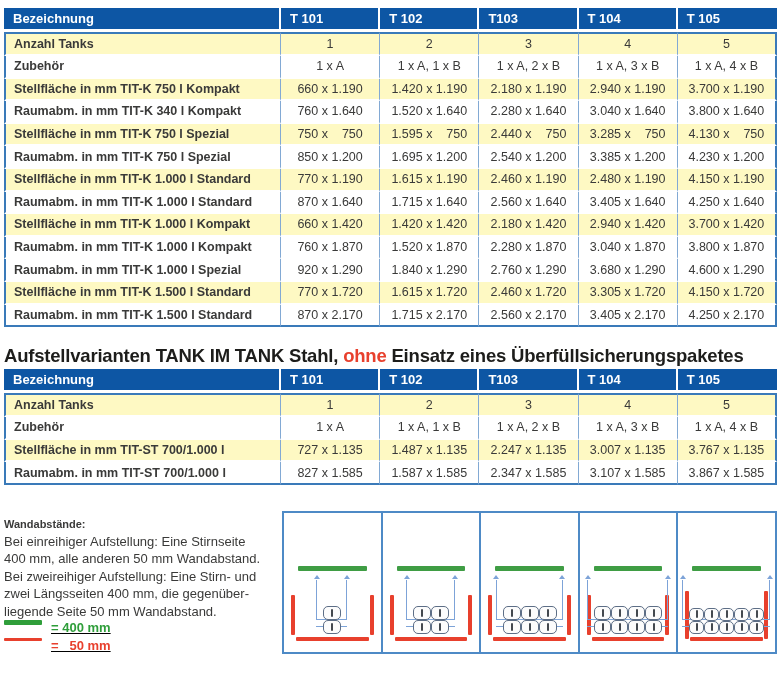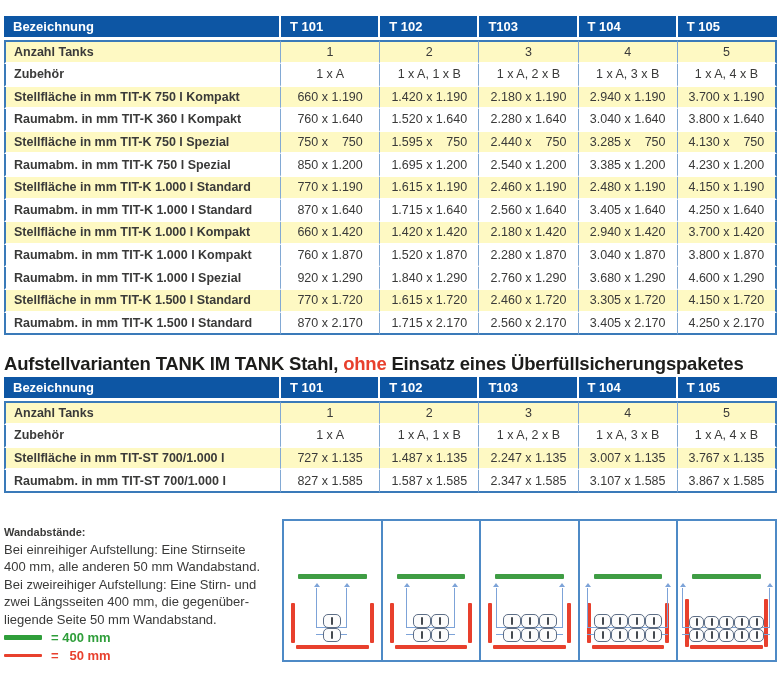--- a/index.html
+++ b/index.html
@@ -1,17 +1,17 @@
 <!DOCTYPE html>
 <html><head>
 <meta charset="utf-8">
 <style>
   html,body { margin:0; padding:0; background:#ffffff; }
   body { width:780px; height:699px; font-family:"Liberation Sans", sans-serif; -webkit-font-smoothing:antialiased; }
-  .page { box-sizing:border-box; width:780px; height:699px; padding:16px 3px 0 4px; overflow:hidden; }
+  .page { box-sizing:border-box; width:780px; height:699px; padding:8px 3px 0 4px; overflow:hidden; }
 
   
   table.spec { border-collapse:separate; border-spacing:0; table-layout:fixed; width:773px; }
   table.spec th, table.spec td { box-sizing:border-box; overflow:hidden; }
   table.spec thead th {
     background:#0d56a4; color:#ffffff; font-size:13px; font-weight:bold;
     text-align:left; height:24px; padding:0 0 0 9px;
     border-right:2px solid #ffffff; border-bottom:3px solid #ffffff;
   }
   table.spec thead th:last-child { border-right:none; }
@@ -38,21 +38,21 @@
   
   .heading { font-size:18.5px; font-weight:bold; color:#1d1d1b; margin:0 0 2px 0; letter-spacing:-0.2px; white-space:nowrap; }
   .heading .red { color:#e8402d; }
 
   
   .bottom { display:flex; align-items:flex-start; }
   .notes { width:276px; height:147px; display:flex; flex-direction:column; padding-top:6px; box-sizing:border-box; }
   .notes-title { font-size:11px; font-weight:bold; color:#3a3a39; line-height:18px; }
   .notes-line { font-size:13px; color:#3a3a39; line-height:17.5px; }
   .legend { margin-top:auto; padding-bottom:2px; }
-  .legend-row { display:flex; align-items:center; height:18px; }
+  .legend-row { display:flex; height:18px;text-decoration:underline; }
   .legend-swatch { width:38px; margin-right:9px; border-radius:1px; }
   .legend-label { font-size:13px; font-weight:bold; white-space:pre; }
 
   
   .diagram { box-sizing:border-box; width:497px; height:143px; margin-left:3px; margin-top:2px;
              border:2px solid #4e8ac6; display:flex; background:#ffffff; }
   .panel { position:relative; flex:1 1 0; border-right:2px solid #4e8ac6; }
   .panel:last-child { border-right:none; }
   .bar { position:absolute; border-radius:1px; }
   .pipe { position:absolute; background:#7da3d8; }
@@ -97,21 +97,21 @@
         </tr>
         <tr class="alt">
           <td class="lbl">Stellfläche in mm TIT-K 750 l Kompakt</td>
           <td>660 x 1.190</td>
           <td>1.420 x 1.190</td>
           <td>2.180 x 1.190</td>
           <td>2.940 x 1.190</td>
           <td>3.700 x 1.190</td>
         </tr>
         <tr>
-          <td class="lbl">Raumabm. in mm TIT-K 360 l Kompakt</td>
+          <td class="lbl">Raumabm. in mm TIT-K 340 l Kompakt</td>
           <td>760 x 1.640</td>
           <td>1.520 x 1.640</td>
           <td>2.280 x 1.640</td>
           <td>3.040 x 1.640</td>
           <td>3.800 x 1.640</td>
         </tr>
         <tr class="alt">
           <td class="lbl">Stellfläche in mm TIT-K 750 l Spezial</td>
           <td>750 x    750</td>
           <td>1.595 x    750</td>

